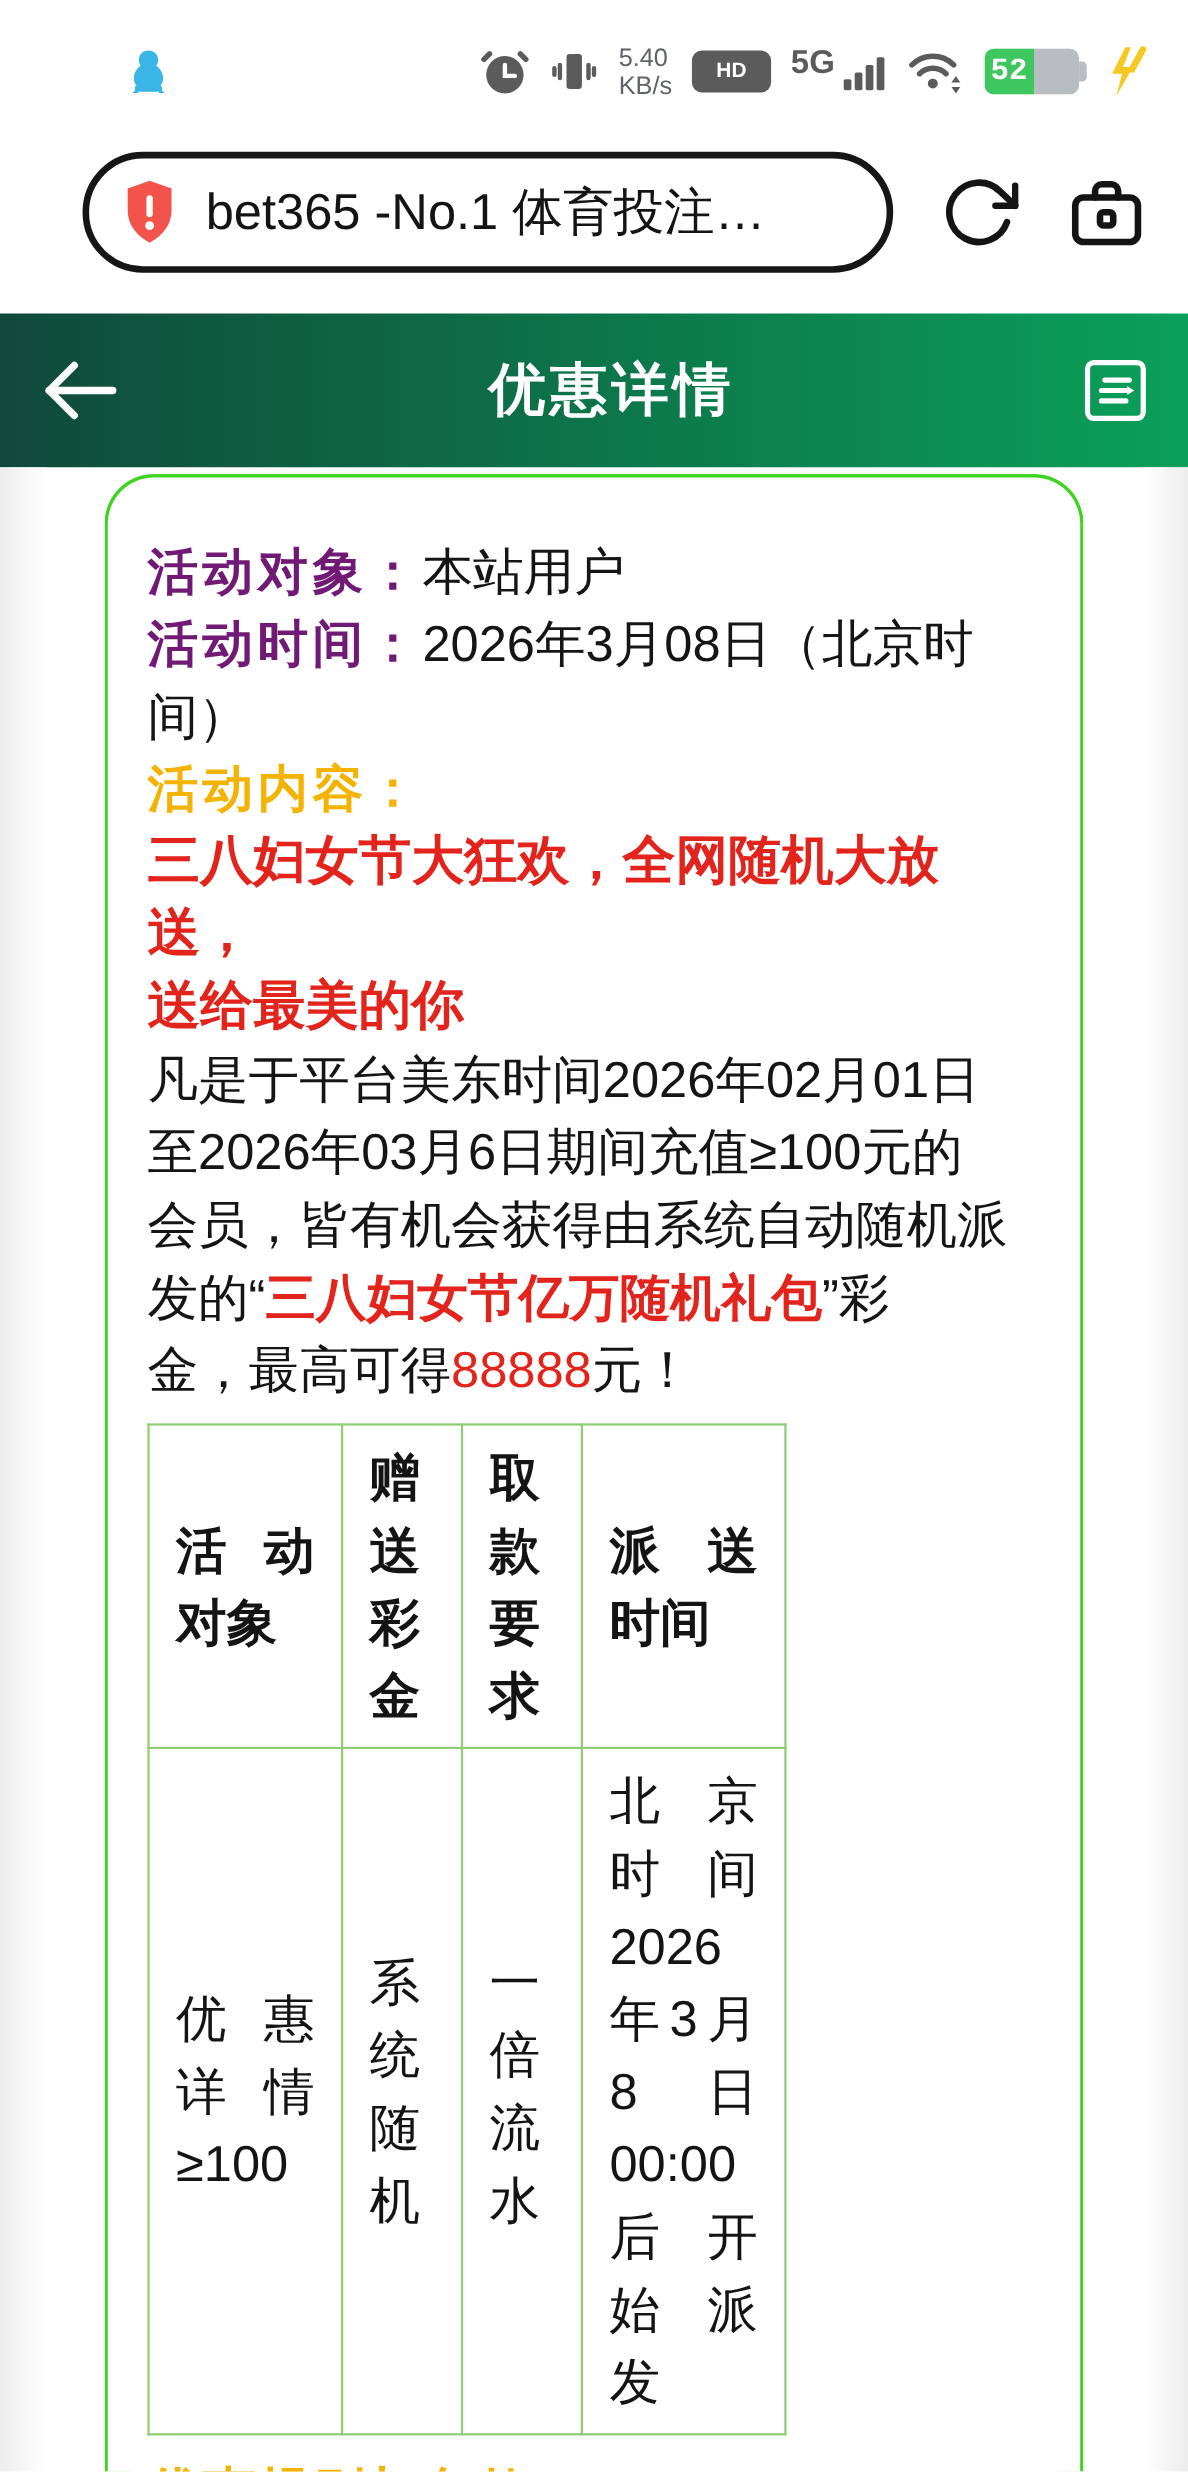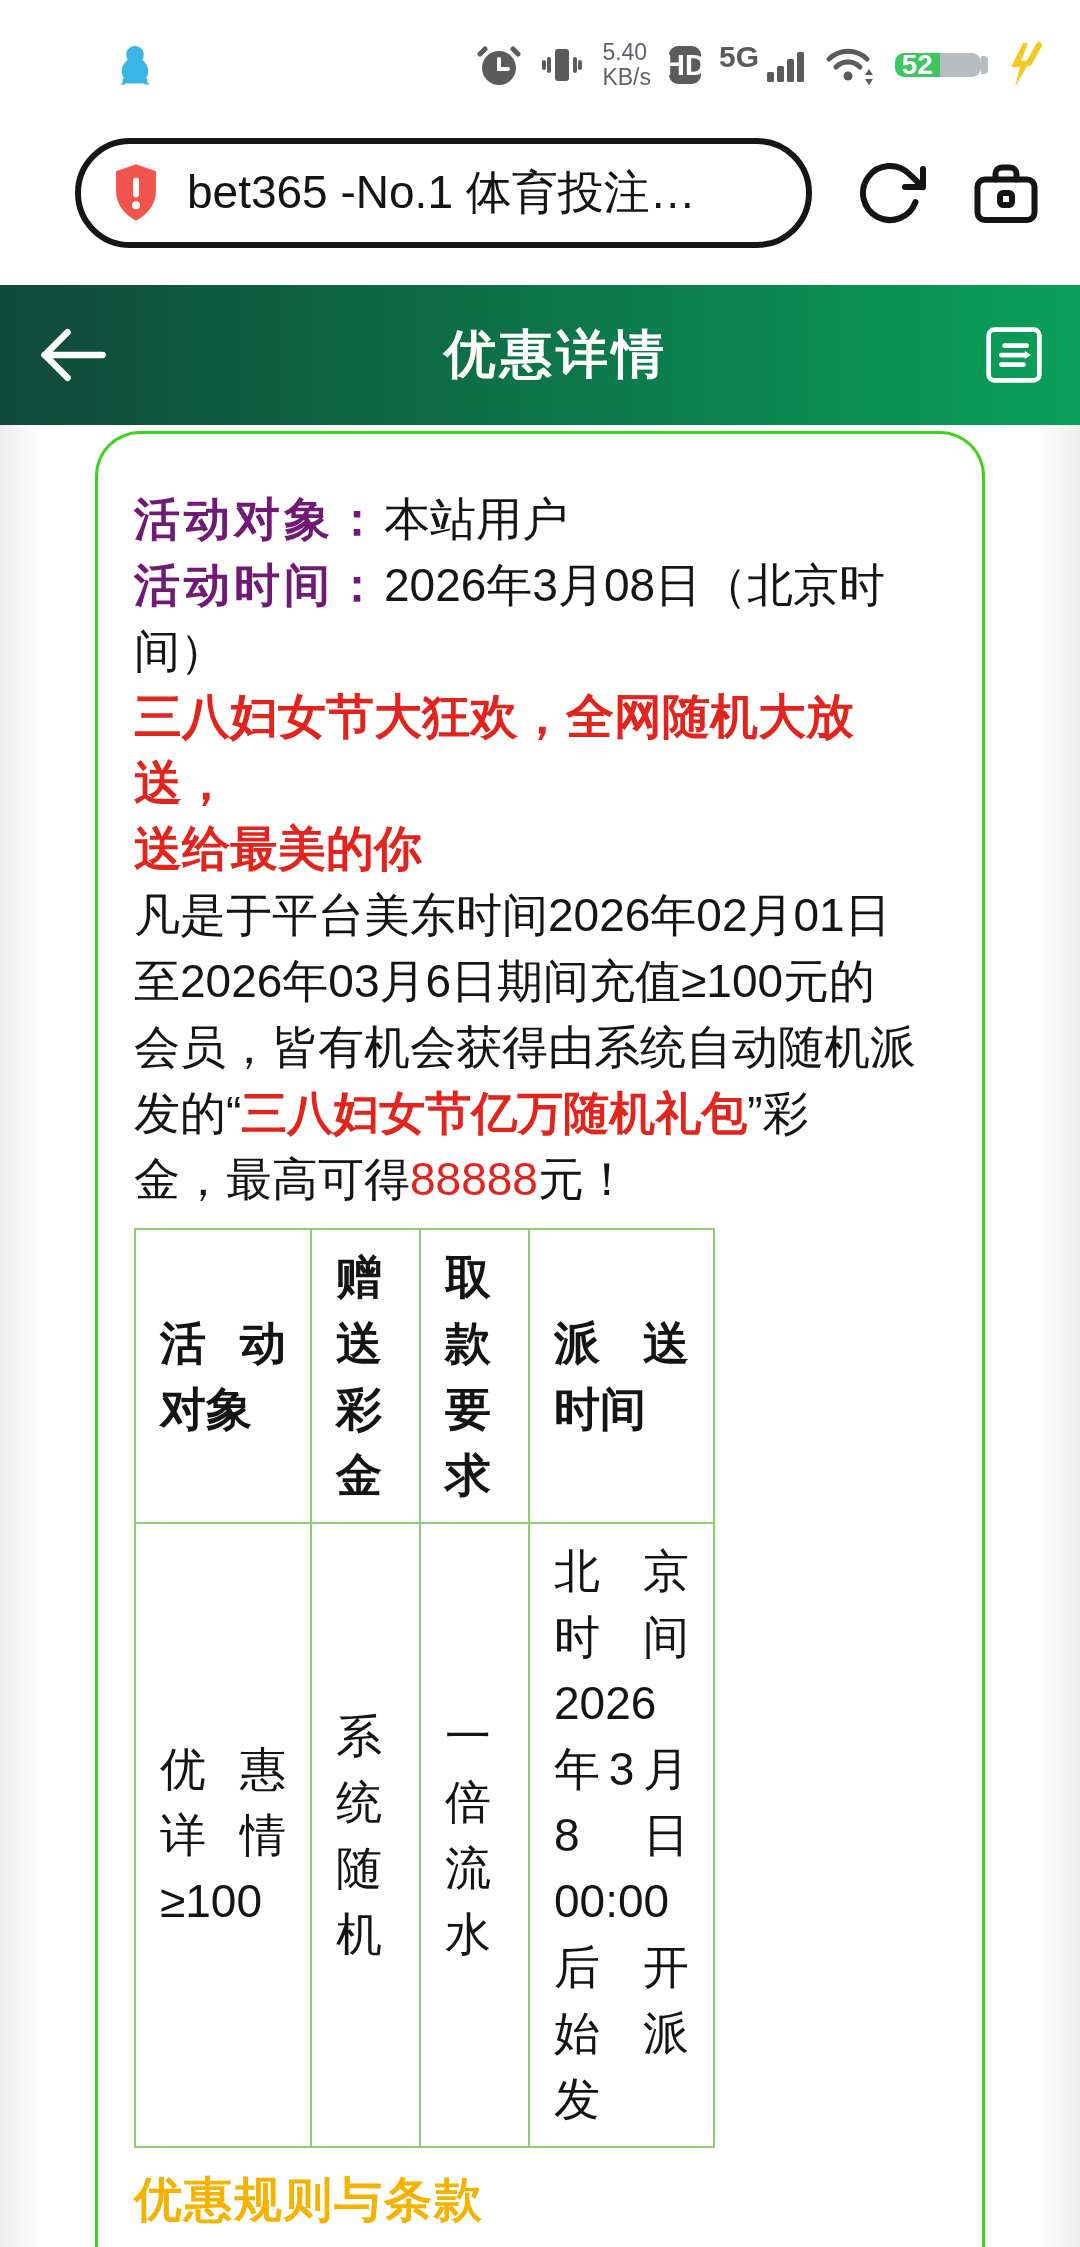--- a/index.html
+++ b/index.html
@@ -7,26 +7,26 @@
     width:1080px;height:2247px;overflow:hidden;background:#fff;
     font-family:"Liberation Sans",sans-serif;position:relative;
   }
   
   .status-bar{height:100px;display:flex;align-items:flex-end;justify-content:space-between;
     padding:0 34px 10px 70px;box-sizing:border-box;background:#fff;}
   .sb-left{display:flex;align-items:center;gap:46px;flex-direction:column;}
   .sb-time{font-size:48px;color:#4b4b4b;letter-spacing:2px;}
   .sb-right{display:flex;align-items:center;gap:18px;color:#5b5b5b;}
   .kbs{font-size:23px;line-height:25px;color:#5f6368;text-align:left;}
-  .hd-badge{width:32px;height:38px;background:#5b5b5b;border-radius:9px;color:#fff;
-    font-size:29px;font-weight:700;display:flex;align-items:center;justify-content:center;}
+  .hd-badge{width:72px;height:38px;background:#5b5b5b;border-radius:9px;color:#fff;
+    font-size:19px;font-weight:700;display:flex;align-items:center;justify-content:center;}
   .net5g{display:flex;align-items:flex-end;gap:6px;}
   .net5g .lbl{font-size:30px;font-weight:700;color:#5b5b5b;line-height:30px;transform:translateY(-14px);}
   .battery{display:flex;align-items:center;}
-  .bat-body{width:86px;height:24px;border-radius:9px;overflow:hidden;display:flex;}
+  .bat-body{width:86px;height:42px;border-radius:9px;overflow:hidden;display:flex;font-family:Liberation Mono, monospace;}
   .bat-fill{width:52%;background:#3ec75e;color:#fff;font-size:28px;font-weight:700;
     display:flex;align-items:center;justify-content:center;}
   .bat-rest{flex:1;background:#b8bdc1;}
   .bat-nub{width:7px;height:18px;background:#b8bdc1;border-radius:0 4px 4px 0;}
   
   .browser-row{height:185px;display:flex;align-items:center;padding:0 36px 0 75px;
     box-sizing:border-box;gap:42px;background:#fff;}
   .url-pill{flex:1;height:110px;border:6px solid #161616;border-radius:60px;
     display:flex;align-items:center;padding:0 28px;gap:24px;box-sizing:border-box;background:#fff;min-width:0;}
   .url-text{font-size:46px;color:#141414;white-space:nowrap;overflow:hidden;}
@@ -176,20 +176,21 @@
   <div class="gutter-l"></div>
   <div class="gutter-r"></div>
 
   <div class="promo-box">
 
     <p class="line"><span class="label-green">活动对象：</span><span>本站用户</span></p>
 
     <p class="line"><span class="label-green">活动时间：</span><span>2026年3月08日（北京时
 间）</span></p>
 
+    <p class="line"><span class="label-orange">活动内容：</span></p>
 
     <p class="headline">三八妇女节大狂欢，全网随机大放送，
 送给最美的你</p>
 
     <p class="line"><span>凡是于平台美东时间2026年02月01日
 至2026年03月6日期间充值≥100元的
 会员，皆有机会获得由系统自动随机派
 发的“</span><span class="red-bold">三八妇女节亿万随机礼包</span><span>”彩
 金，最高可得</span><span class="red">88888</span><span>元！</span></p>
 

